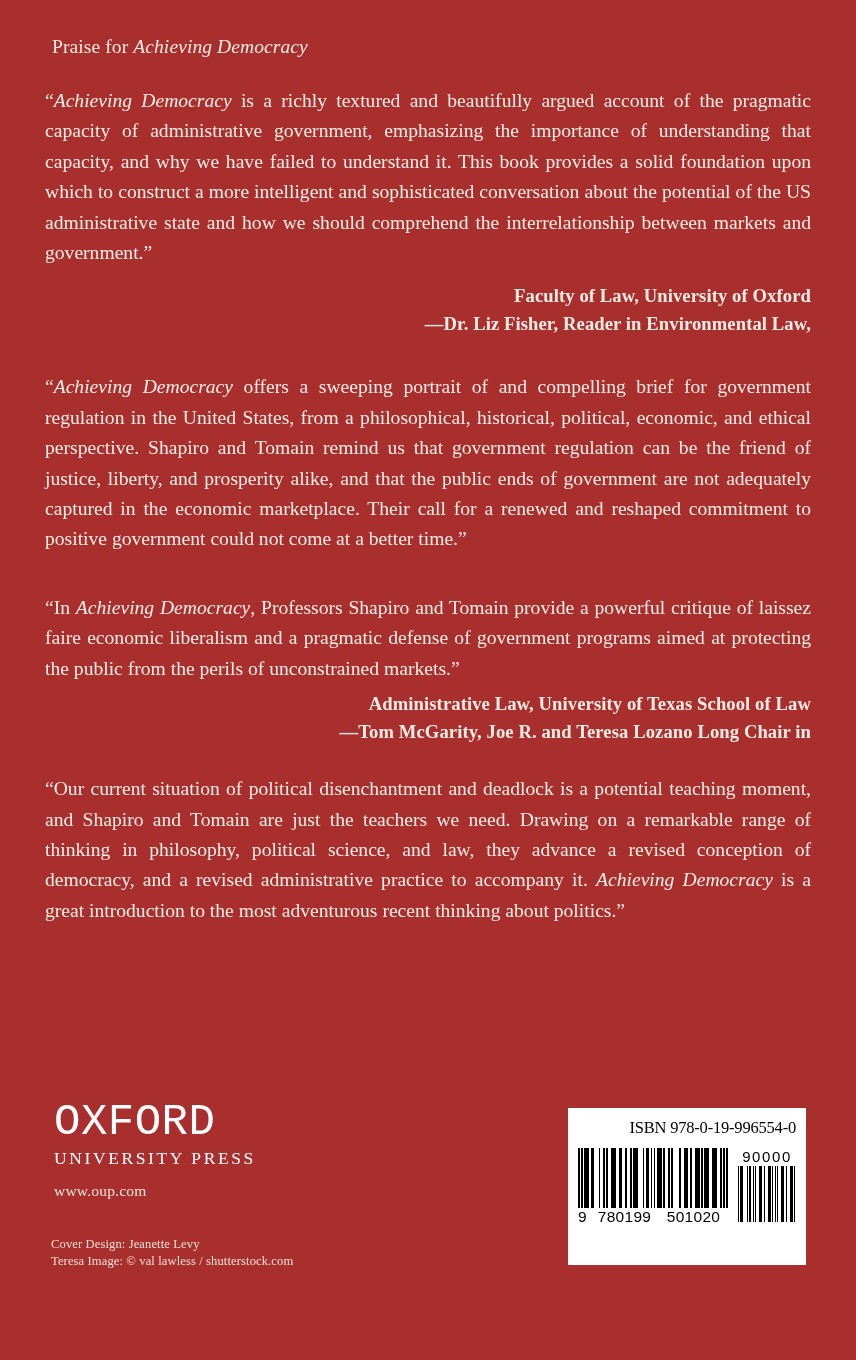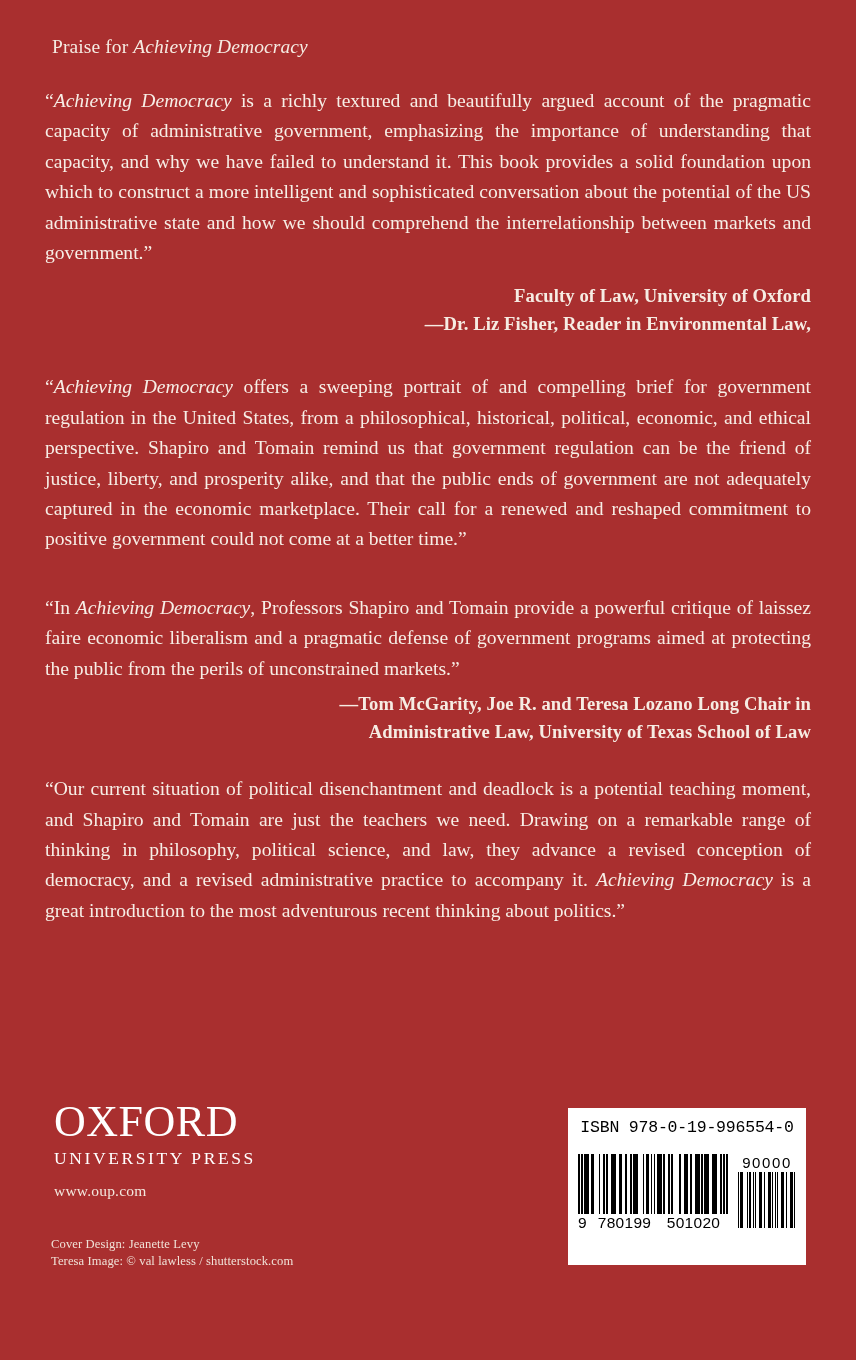--- a/index.html
+++ b/index.html
@@ -82,21 +82,21 @@
   .gap-h { height: 28px; }
   .gap-i { height: 2px; }
 
   
   .oxford-logo {
     position: absolute;
     left: 54px;
     top: 1100px;
   }
   .oxford-word {
-    font-family: Liberation Serif, serif;
+    font-family: Liberation Mono, monospace;
     font-size: 44px;
     line-height: 44px;
     color: #ffffff;
     letter-spacing: 0.5px;
     font-weight: normal;
   }
   .oxford-sub {
     font-family: "Liberation Serif", serif;
     font-size: 17.5px;
     line-height: 22px;
@@ -131,27 +131,27 @@
     position: absolute;
     left: 568px;
     top: 1108px;
     width: 238px;
     height: 157px;
     background: #ffffff;
     box-sizing: border-box;
     padding: 8px 10px 6px 10px;
   }
   .isbn-text {
-    font-family: Liberation Mono, monospace;
+    font-family: Liberation Serif, serif;
     font-size: 16.5px;
     color: #000000;
-    text-align: center;
+    text-align: right;
     letter-spacing: -0.2px;
     margin-top: 2px;
-    margin-bottom: 17px;
+    margin-bottom: 10px;
     white-space: nowrap;
   }
   .bars-row {
     display: flex;
     align-items: flex-end;
     justify-content: space-between;
     height: 96px;
   }
   .ean-main {
     width: 150px;
@@ -223,22 +223,22 @@
       <div class="quote-body"><span>“</span><span class="bk-title">Achieving Democracy</span><span> offers a sweeping portrait of and compelling brief for government regulation in the United States, from a philosophical, historical, political, economic, and ethical perspective. Shapiro and Tomain remind us that government regulation can be the friend of justice, liberty, and prosperity alike, and that the public ends of government are not adequately captured in the economic marketplace. Their call for a renewed and reshaped commitment to positive government could not come at a better time.”</span></div>
       <div class="gap-e"></div>
     </div>
 
     <div class="gap-c"></div>
 
     <div class="quote-block">
       <div class="quote-body"><span>“In </span><span class="bk-title">Achieving Democracy</span><span>, Professors Shapiro and Tomain provide a powerful critique of laissez faire economic liberalism and a pragmatic defense of government programs aimed at protecting the public from the perils of unconstrained markets.”</span></div>
       <div class="gap-g"></div>
       <div class="quote-attrib">
+        <div>Administrative Law, University of Texas School of Law</div>
         <div>—Tom McGarity, Joe R. and Teresa Lozano Long Chair in</div>
-        <div>Administrative Law, University of Texas School of Law</div>
       </div>
     </div>
 
     <div class="gap-h"></div>
 
     <div class="quote-block">
       <div class="quote-body"><span>“Our current situation of political disenchantment and deadlock is a potential teaching moment, and Shapiro and Tomain are just the teachers we need. Drawing on a remark­able range of thinking in philosophy, political science, and law, they advance a revised conception of democracy, and a revised administrative practice to accompany it. </span><span class="bk-title">Achieving Democracy</span><span> is a great introduction to the most adventurous recent thinking about politics.”</span></div>
       <div class="gap-i"></div>
     </div>
 

